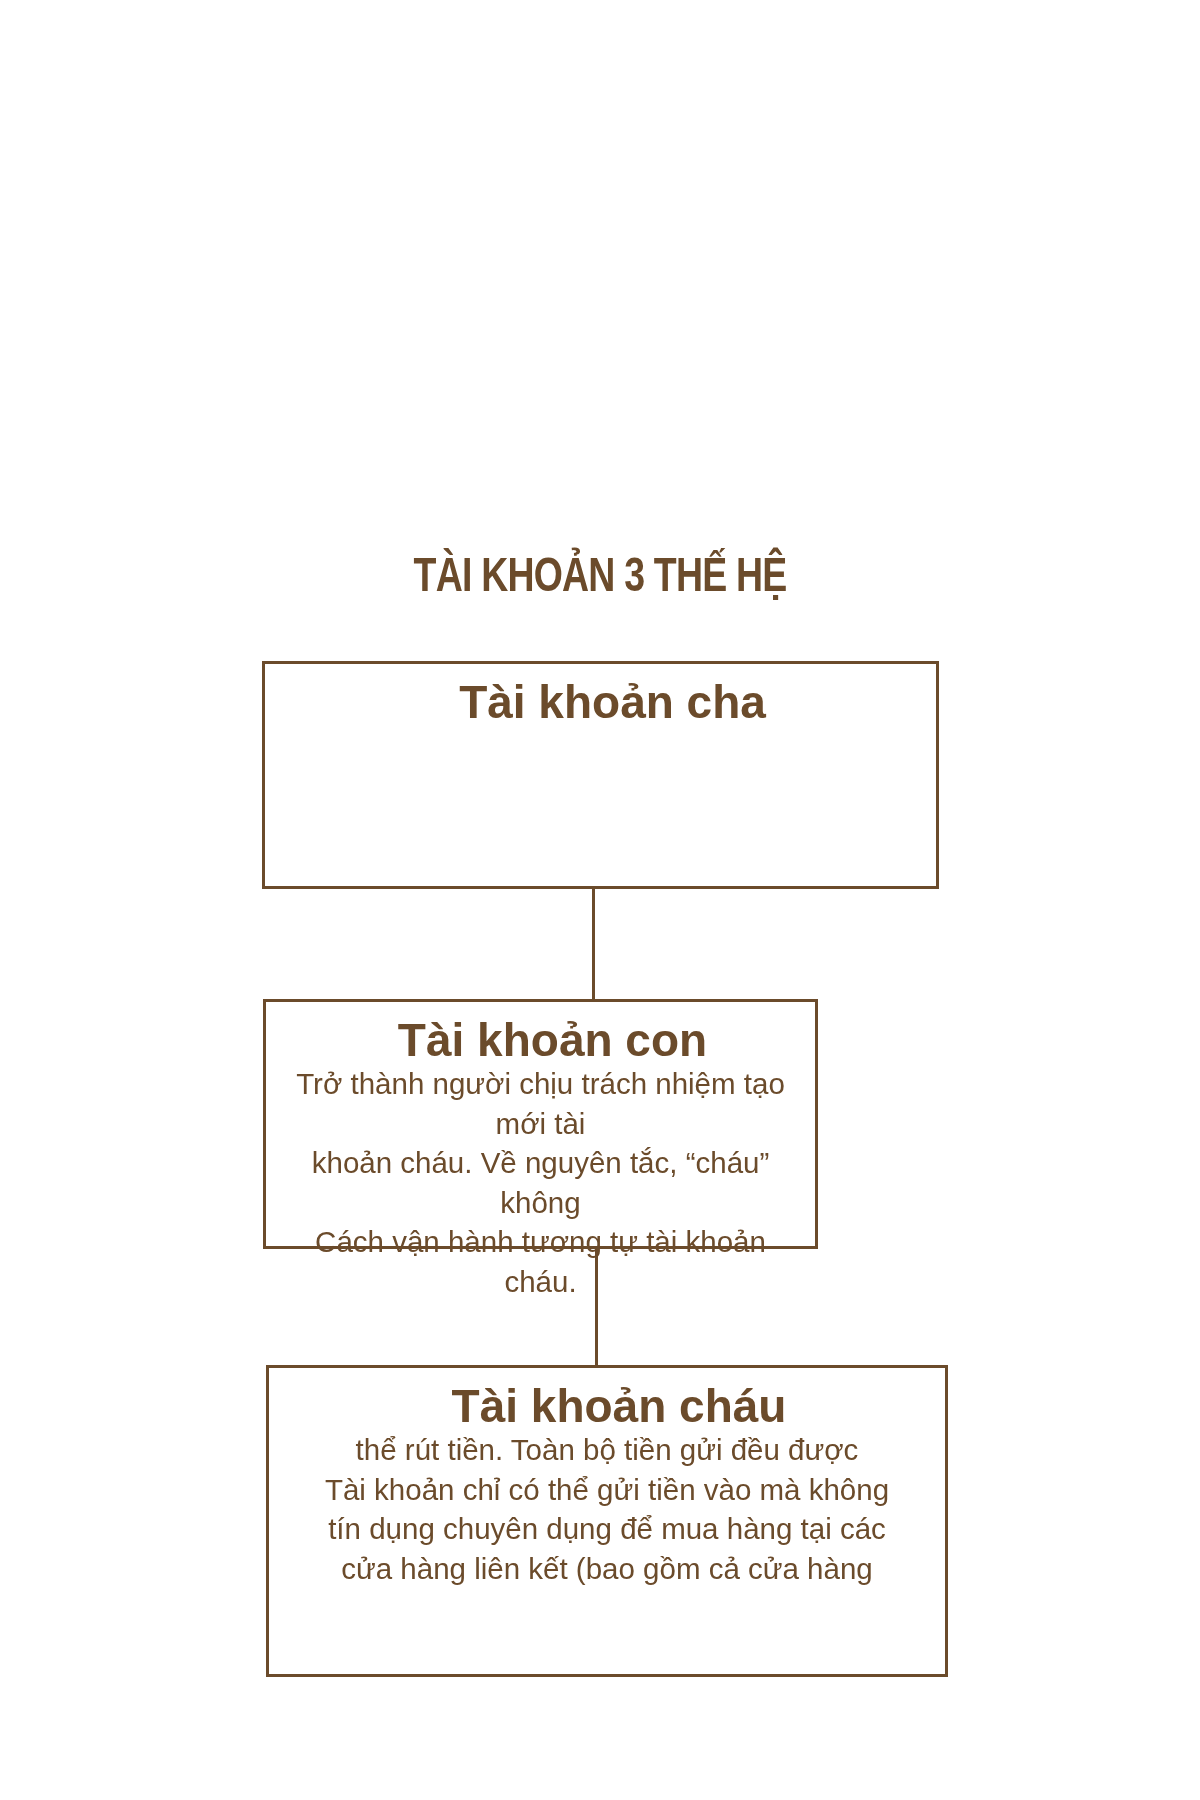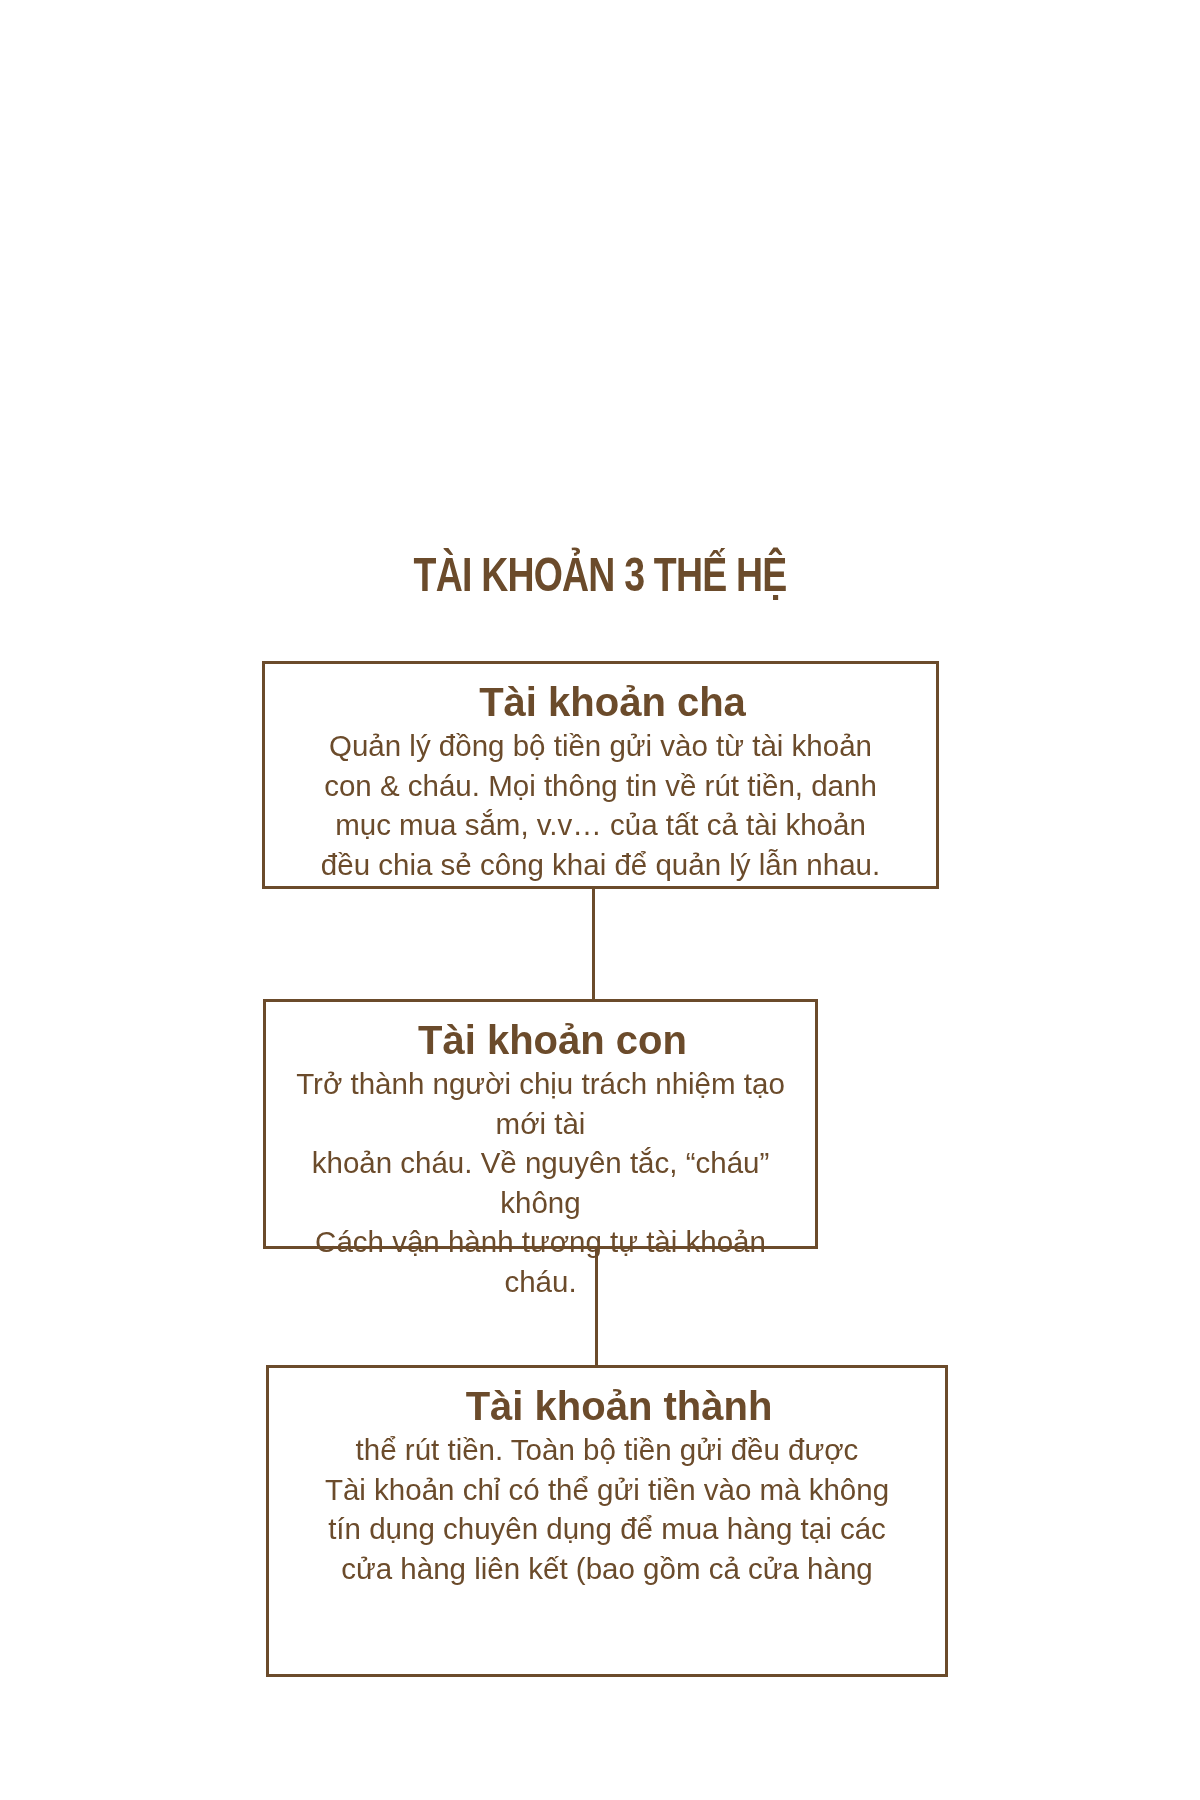--- a/index.html
+++ b/index.html
@@ -17,21 +17,21 @@
       letter-spacing: -1px;
       transform: scaleX(0.78); transform-origin: 600px 0;
       color: #6b4b2b;
     }
     .box {
       position: absolute; box-sizing: border-box;
       border: 3px solid #6b4b2b; background: #ffffff;
       text-align: center;
     }
     .box .head {
-      font-weight: bold; font-size: 40px; line-height: 44px;
+      font-weight: bold; font-size: 46px; line-height: 44px;
       margin-top: 16px; color: #6b4b2b; padding-left: 24px;
     }
     .box .body {
       font-size: 29.5px; line-height: 39.5px; color: #6b4b2b;
       padding: 0 10px; margin-top: 2px;
     }
     .line {
       position: absolute; width: 3px; background: #6b4b2b;
     }
     #box1 { left: 262px; top: 661px; width: 677px; height: 228px; }
@@ -40,42 +40,36 @@
     #line1 { left: 592px; top: 888px; height: 112px; }
     #line2 { left: 595px; top: 1248px; height: 118px; }
   </style>
 </head>
 <body>
 
 <div class="title">TÀI KHOẢN 3 THẾ HỆ</div>
 
 <div class="box" id="box1">
   <div class="head">Tài khoản cha</div>
-  <div class="body">
-    <div>Quản lý đồng bộ tiền gửi vào từ tài khoản</div>
-    <div>con &amp; cháu. Mọi thông tin về rút tiền, danh</div>
-    <div>mục mua sắm, v.v… của tất cả tài khoản</div>
-    <div>đều chia sẻ công khai để quản lý lẫn nhau.</div>
-  </div>
 </div>
 
 <div class="line" id="line1"></div>
 
 <div class="box" id="box2">
   <div class="head">Tài khoản con</div>
   <div class="body">
     <div>Trở thành người chịu trách nhiệm tạo mới tài</div>
     <div>khoản cháu. Về nguyên tắc, “cháu” không</div>
     <div>Cách vận hành tương tự tài khoản cháu.</div>
   </div>
 </div>
 
 <div class="line" id="line2"></div>
 
 <div class="box" id="box3">
-  <div class="head">Tài khoản thành</div>
+  <div class="head">Tài khoản cháu</div>
   <div class="body">
     <div>thể rút tiền. Toàn bộ tiền gửi đều được</div>
     <div>Tài khoản chỉ có thể gửi tiền vào mà không</div>
     <div>tín dụng chuyên dụng để mua hàng tại các</div>
     <div>cửa hàng liên kết (bao gồm cả cửa hàng</div>
   </div>
 </div>
 
 </body></html>

